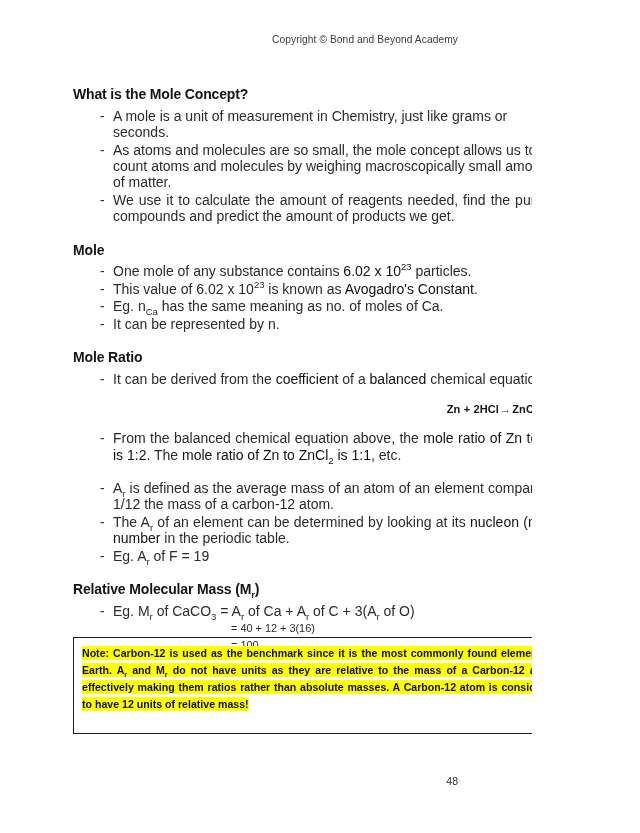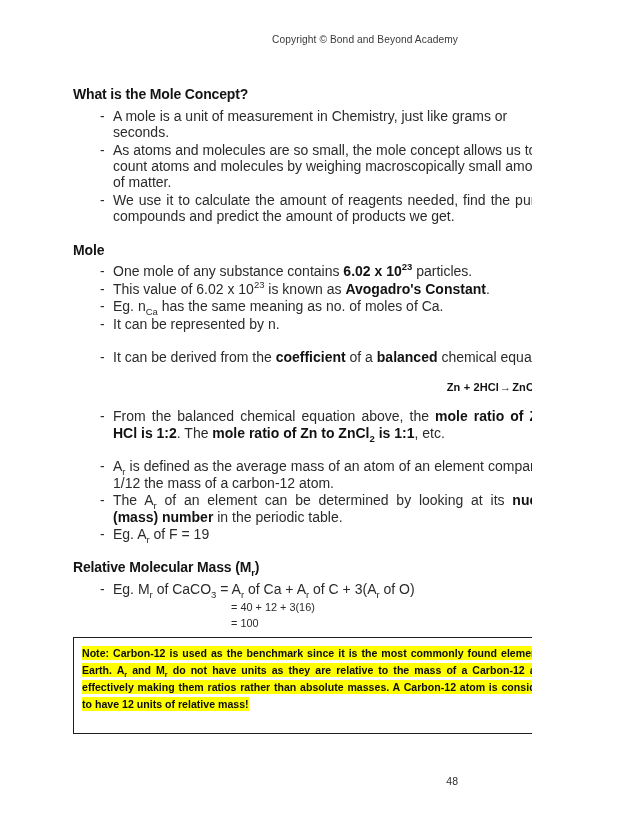--- a/index.html
+++ b/index.html
@@ -65,21 +65,21 @@
     position: absolute;
     left: 27px;
     top: 0;
     color: #2b2b2b;
   }
   li.justify {
     text-align: justify;
     padding-right: 1px;
   }
   b, strong {
-    font-weight: bold;
+    font-weight: normal;
     color: #121212;
     margin-top: 32px;
   }
   sup {
     font-size: 68%;
     vertical-align: super;
     line-height: 0;
   }
   sub {
     font-size: 68%;
@@ -160,20 +160,21 @@
       <h2 class="section-title">Mole</h2>
       <ul class="bullets">
         <li><span>One mole of any substance contains </span><b>6.02 x 10</b><b><sup>23</sup></b><span> particles.</span></li>
         <li><span>This value of 6.02 x 10</span><sup>23</sup><span> is known as </span><b>Avogadro's Constant</b><span>.</span></li>
         <li><span>Eg. n</span><sub>Ca</sub><span> has the same meaning as no. of moles of Ca.</span></li>
         <li><span>It can be represented by n.</span></li>
       </ul>
     </div>
 
     <div class="section">
+      <h2 class="section-title">Mole Ratio</h2>
       <ul class="bullets">
         <li><span>It can be derived from the </span><b>coefficient</b><span> of a </span><b>balanced</b><span> chemical equation.</span></li>
       </ul>
       <div class="equation"><span>Zn + 2HCl</span><span class="arrow">→</span><span>ZnCl</span><sub>2</sub><span> + H</span><sub>2</sub></div>
       <ul class="bullets">
         <li class="justify"><span>From the balanced chemical equation above, the </span><b>mole ratio of Zn to HCl is 1:2</b><span>. The </span><b>mole ratio of Zn to ZnCl</b><b><sub>2</sub></b><b> is 1:1</b><span>, etc.</span></li>
       </ul>
     </div>
 
     <div class="section">

